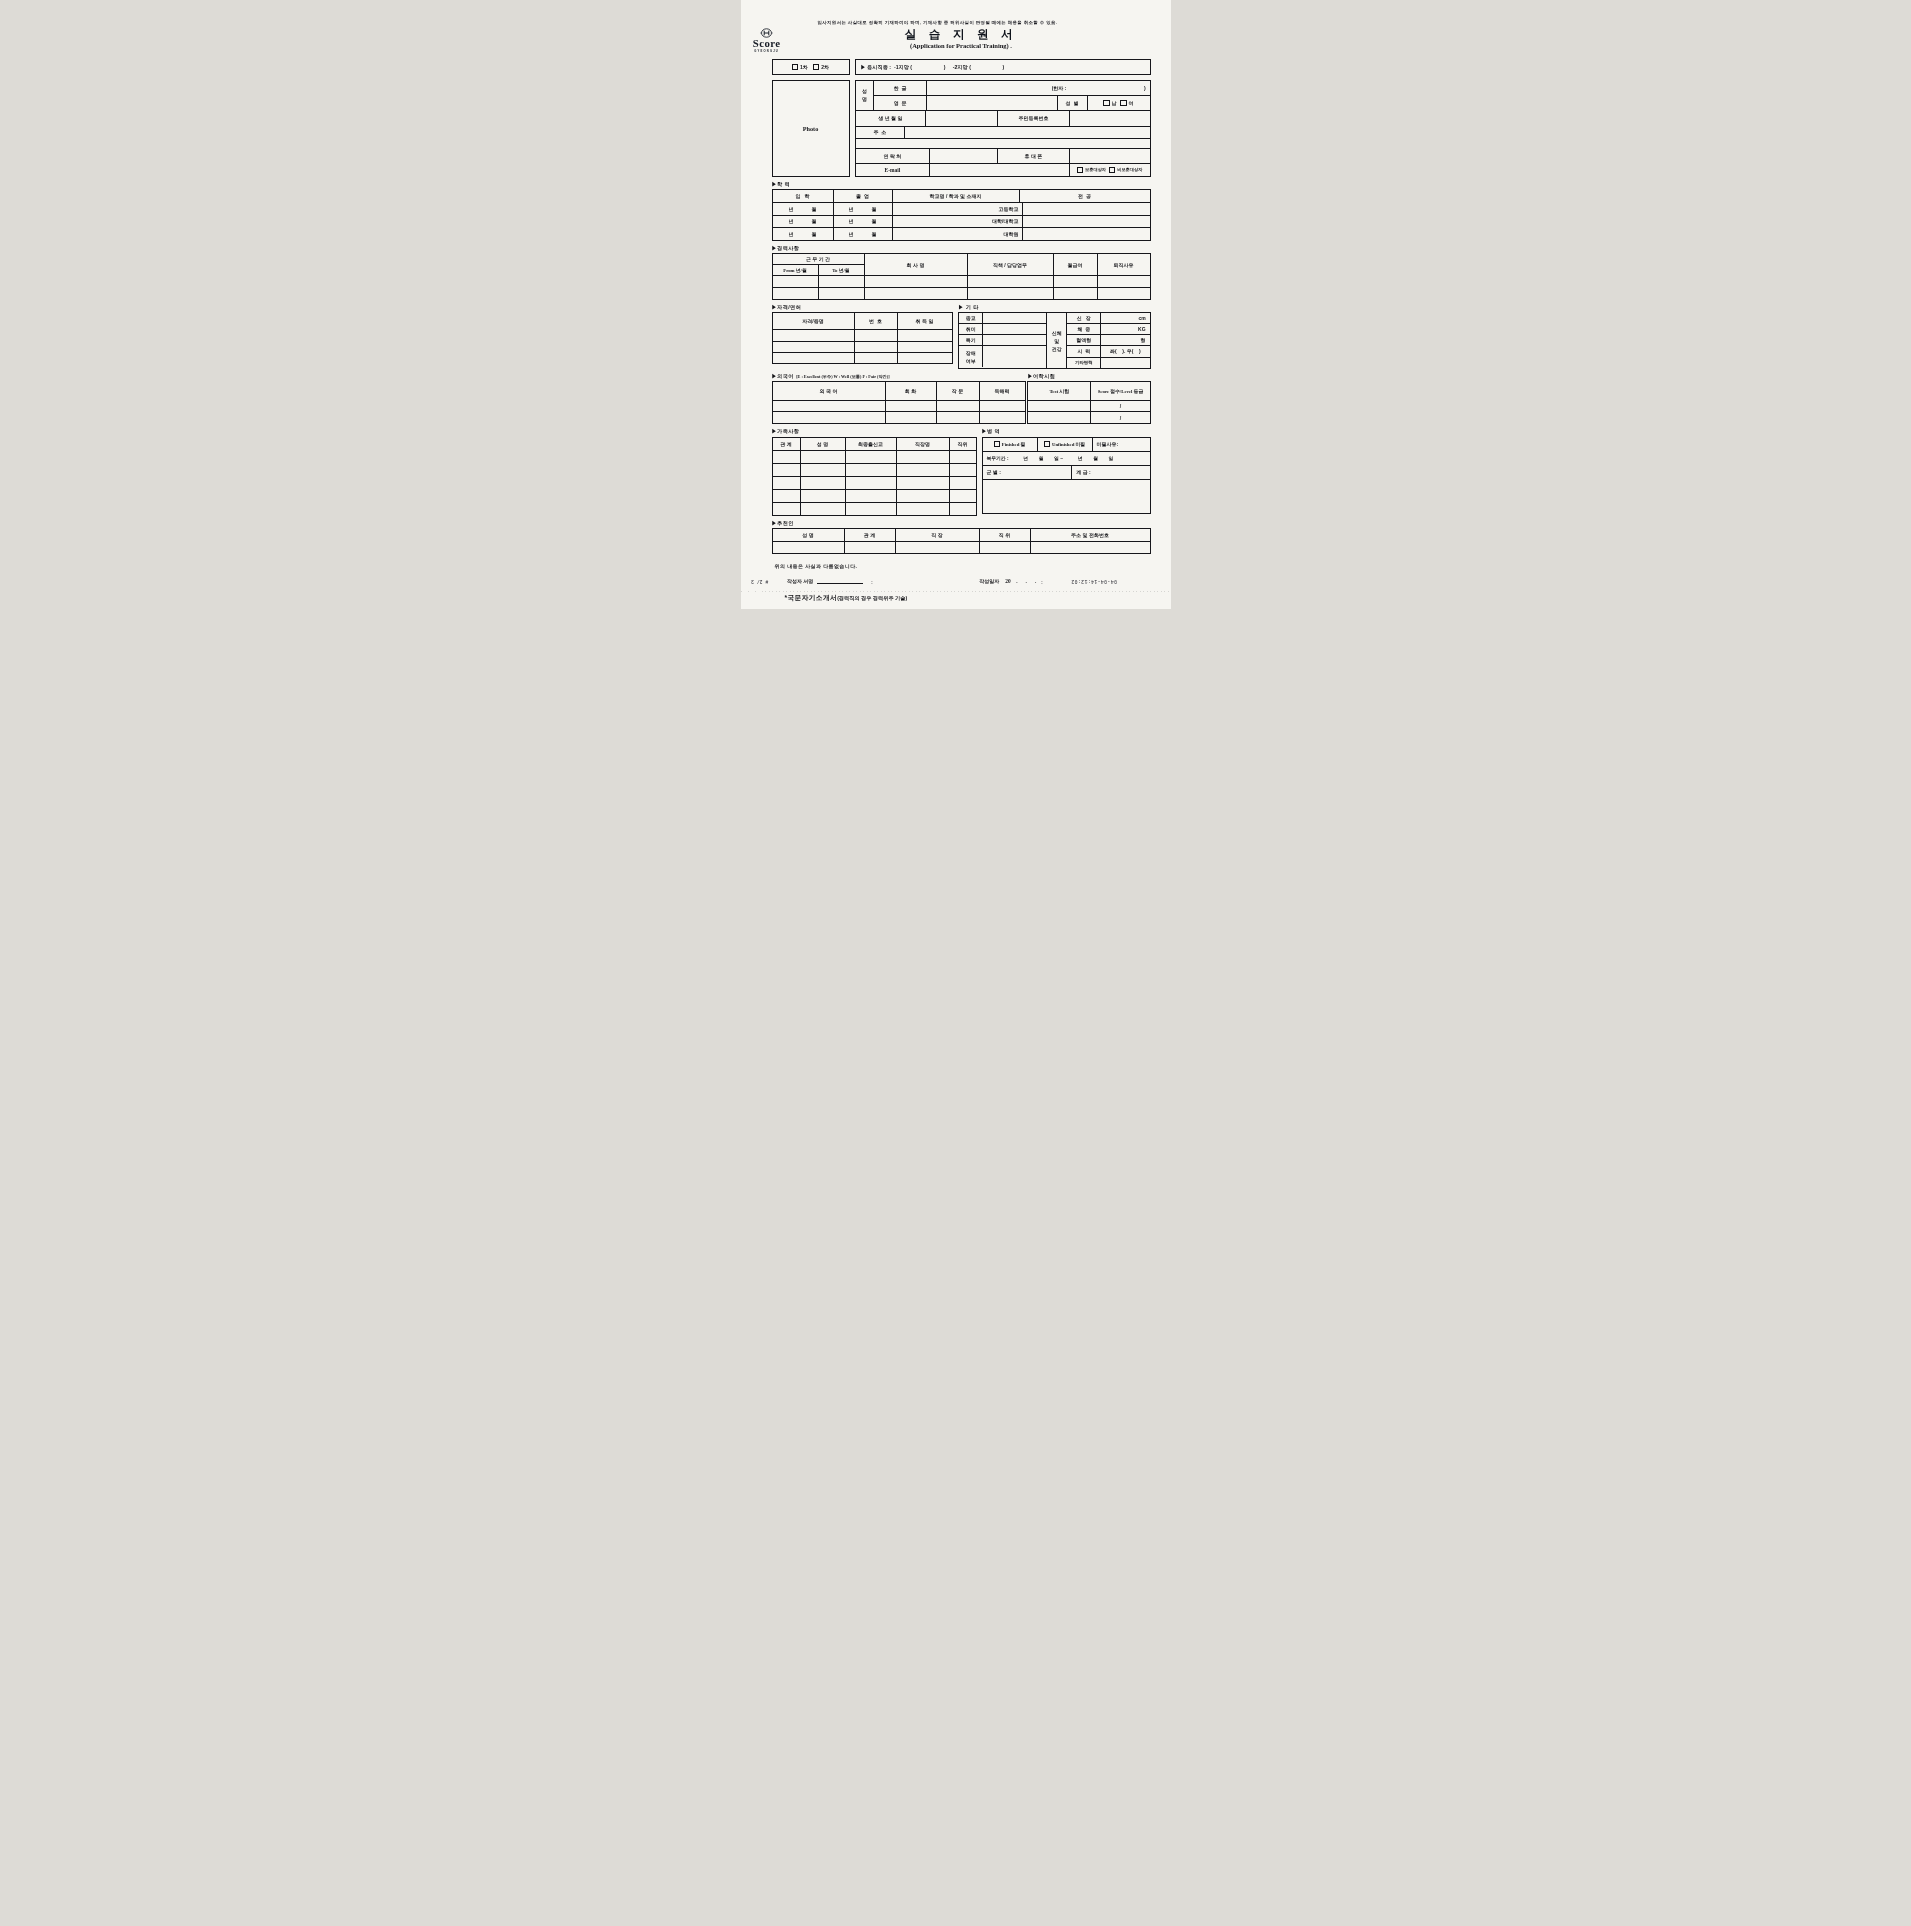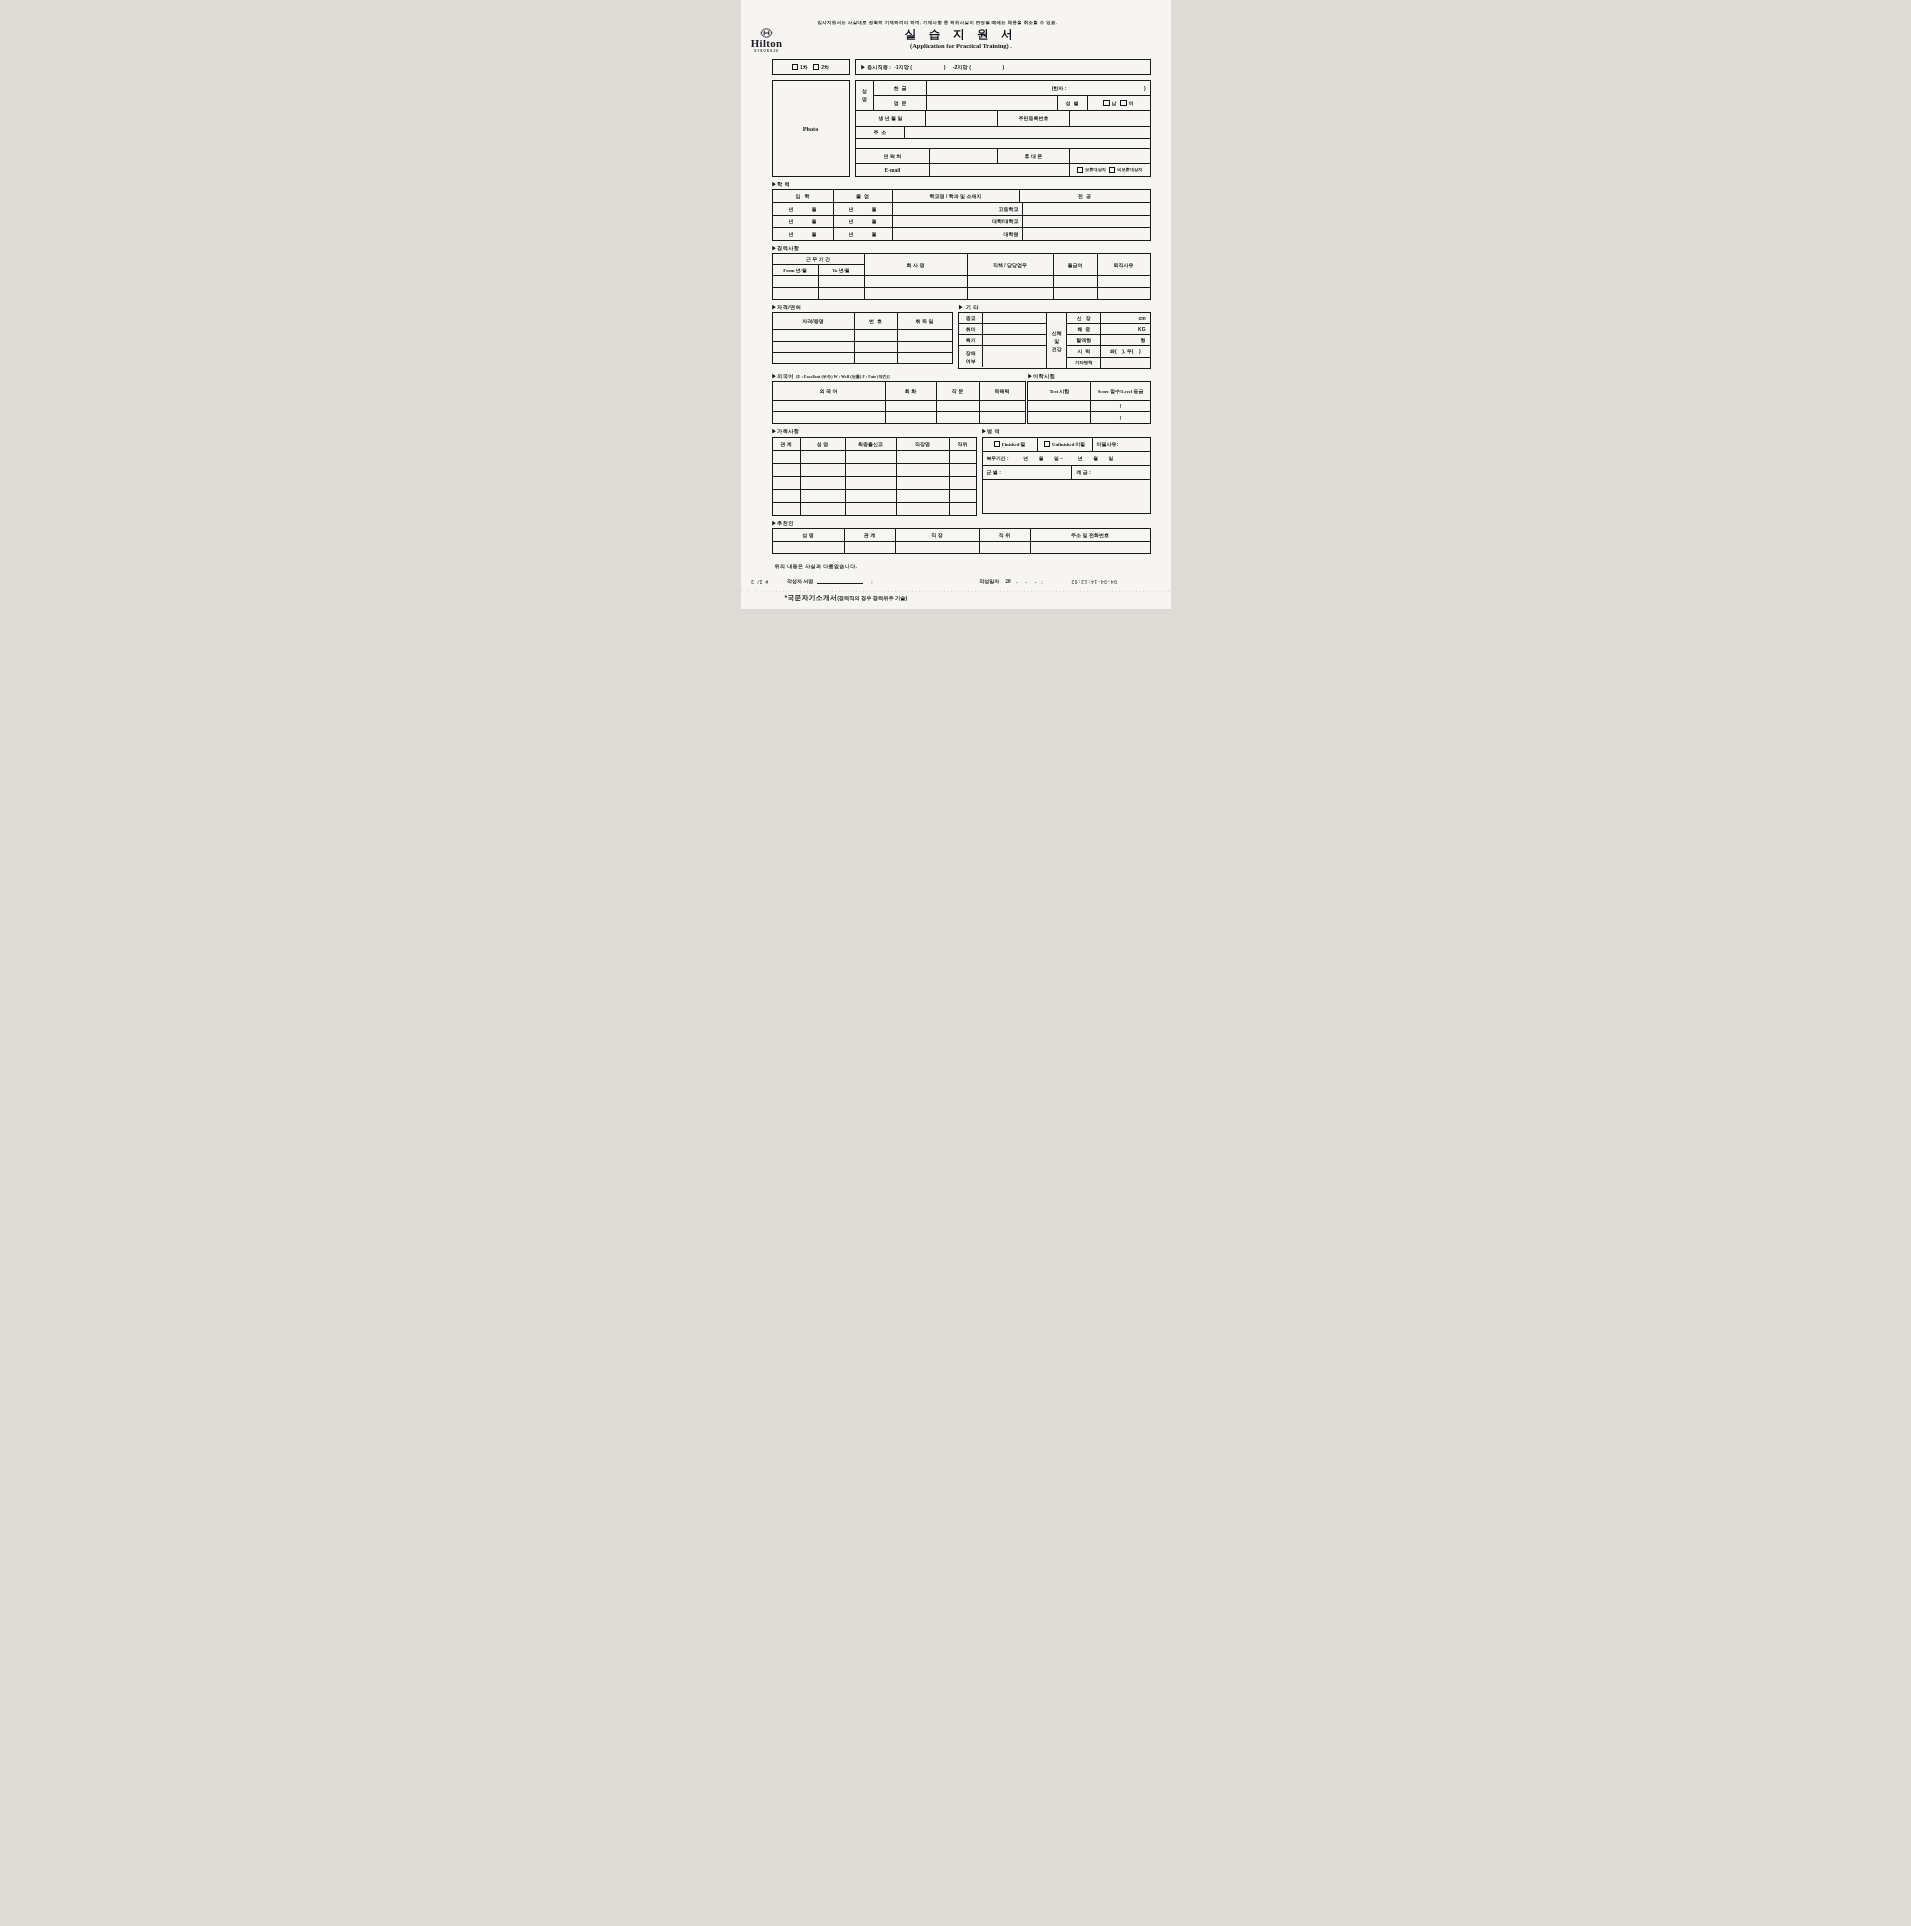--- a/index.html
+++ b/index.html
@@ -96,21 +96,21 @@
 <body>
 
 <div class="page">
 
   <div class="logo">
     <svg class="crest" width="13" height="10" viewBox="0 0 34 26">
       <ellipse cx="17" cy="13" rx="13" ry="11" fill="none" stroke="#171c26" stroke-width="2.2"></ellipse>
       <path d="M11 7 v12 M23 7 v12 M11 13 h12" stroke="#171c26" stroke-width="2.6" fill="none"></path>
       <path d="M3 13 h-2 M33 13 h-2" stroke="#171c26" stroke-width="2"></path>
     </svg>
-    <div class="brand">Hilton</div>
+    <div class="brand">Score</div>
     <div class="brand-sub">GYEONGJU</div>
   </div>
 
   <div class="content">
 
     <div class="disclaimer">입사지원서는 사실대로 정확히 기재하여야 하며, 기재사항 중 허위사실이 판명될 때에는 채용을 취소할 수 있음.</div>
 
     <div class="titleblock">
       <div class="title">실 습 지 원 서</div>
       <div class="subtitle">(Application for Practical Training) .</div>

